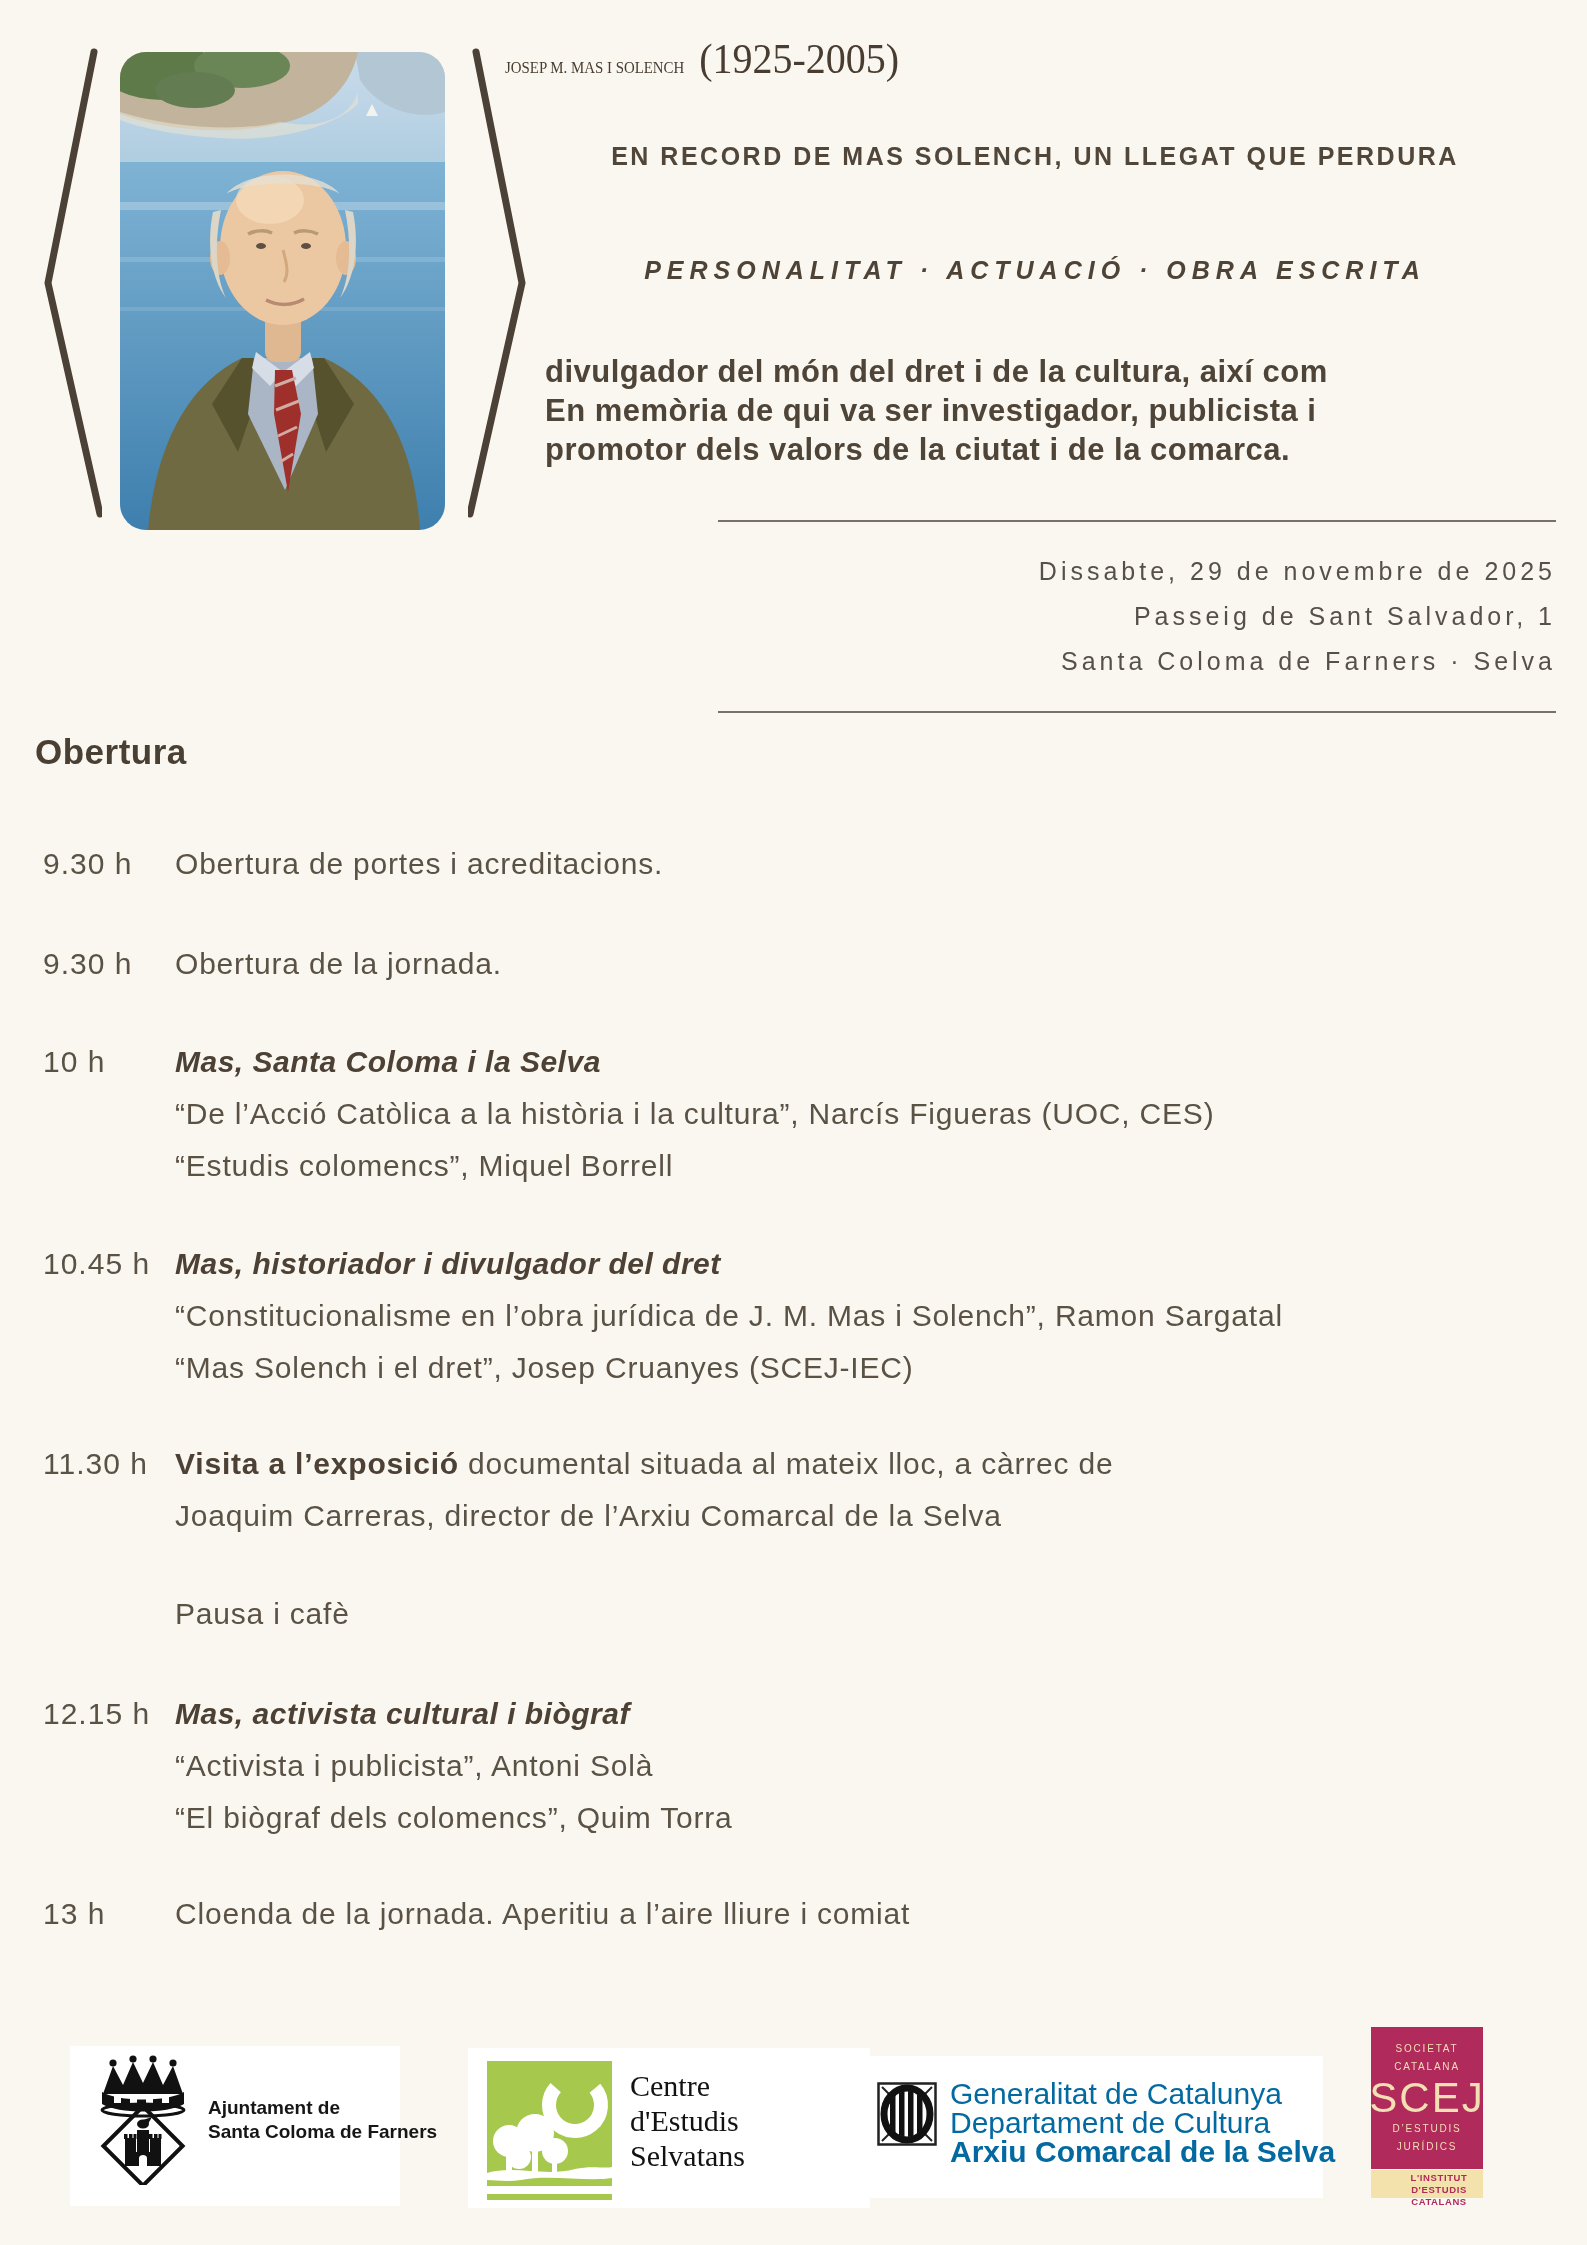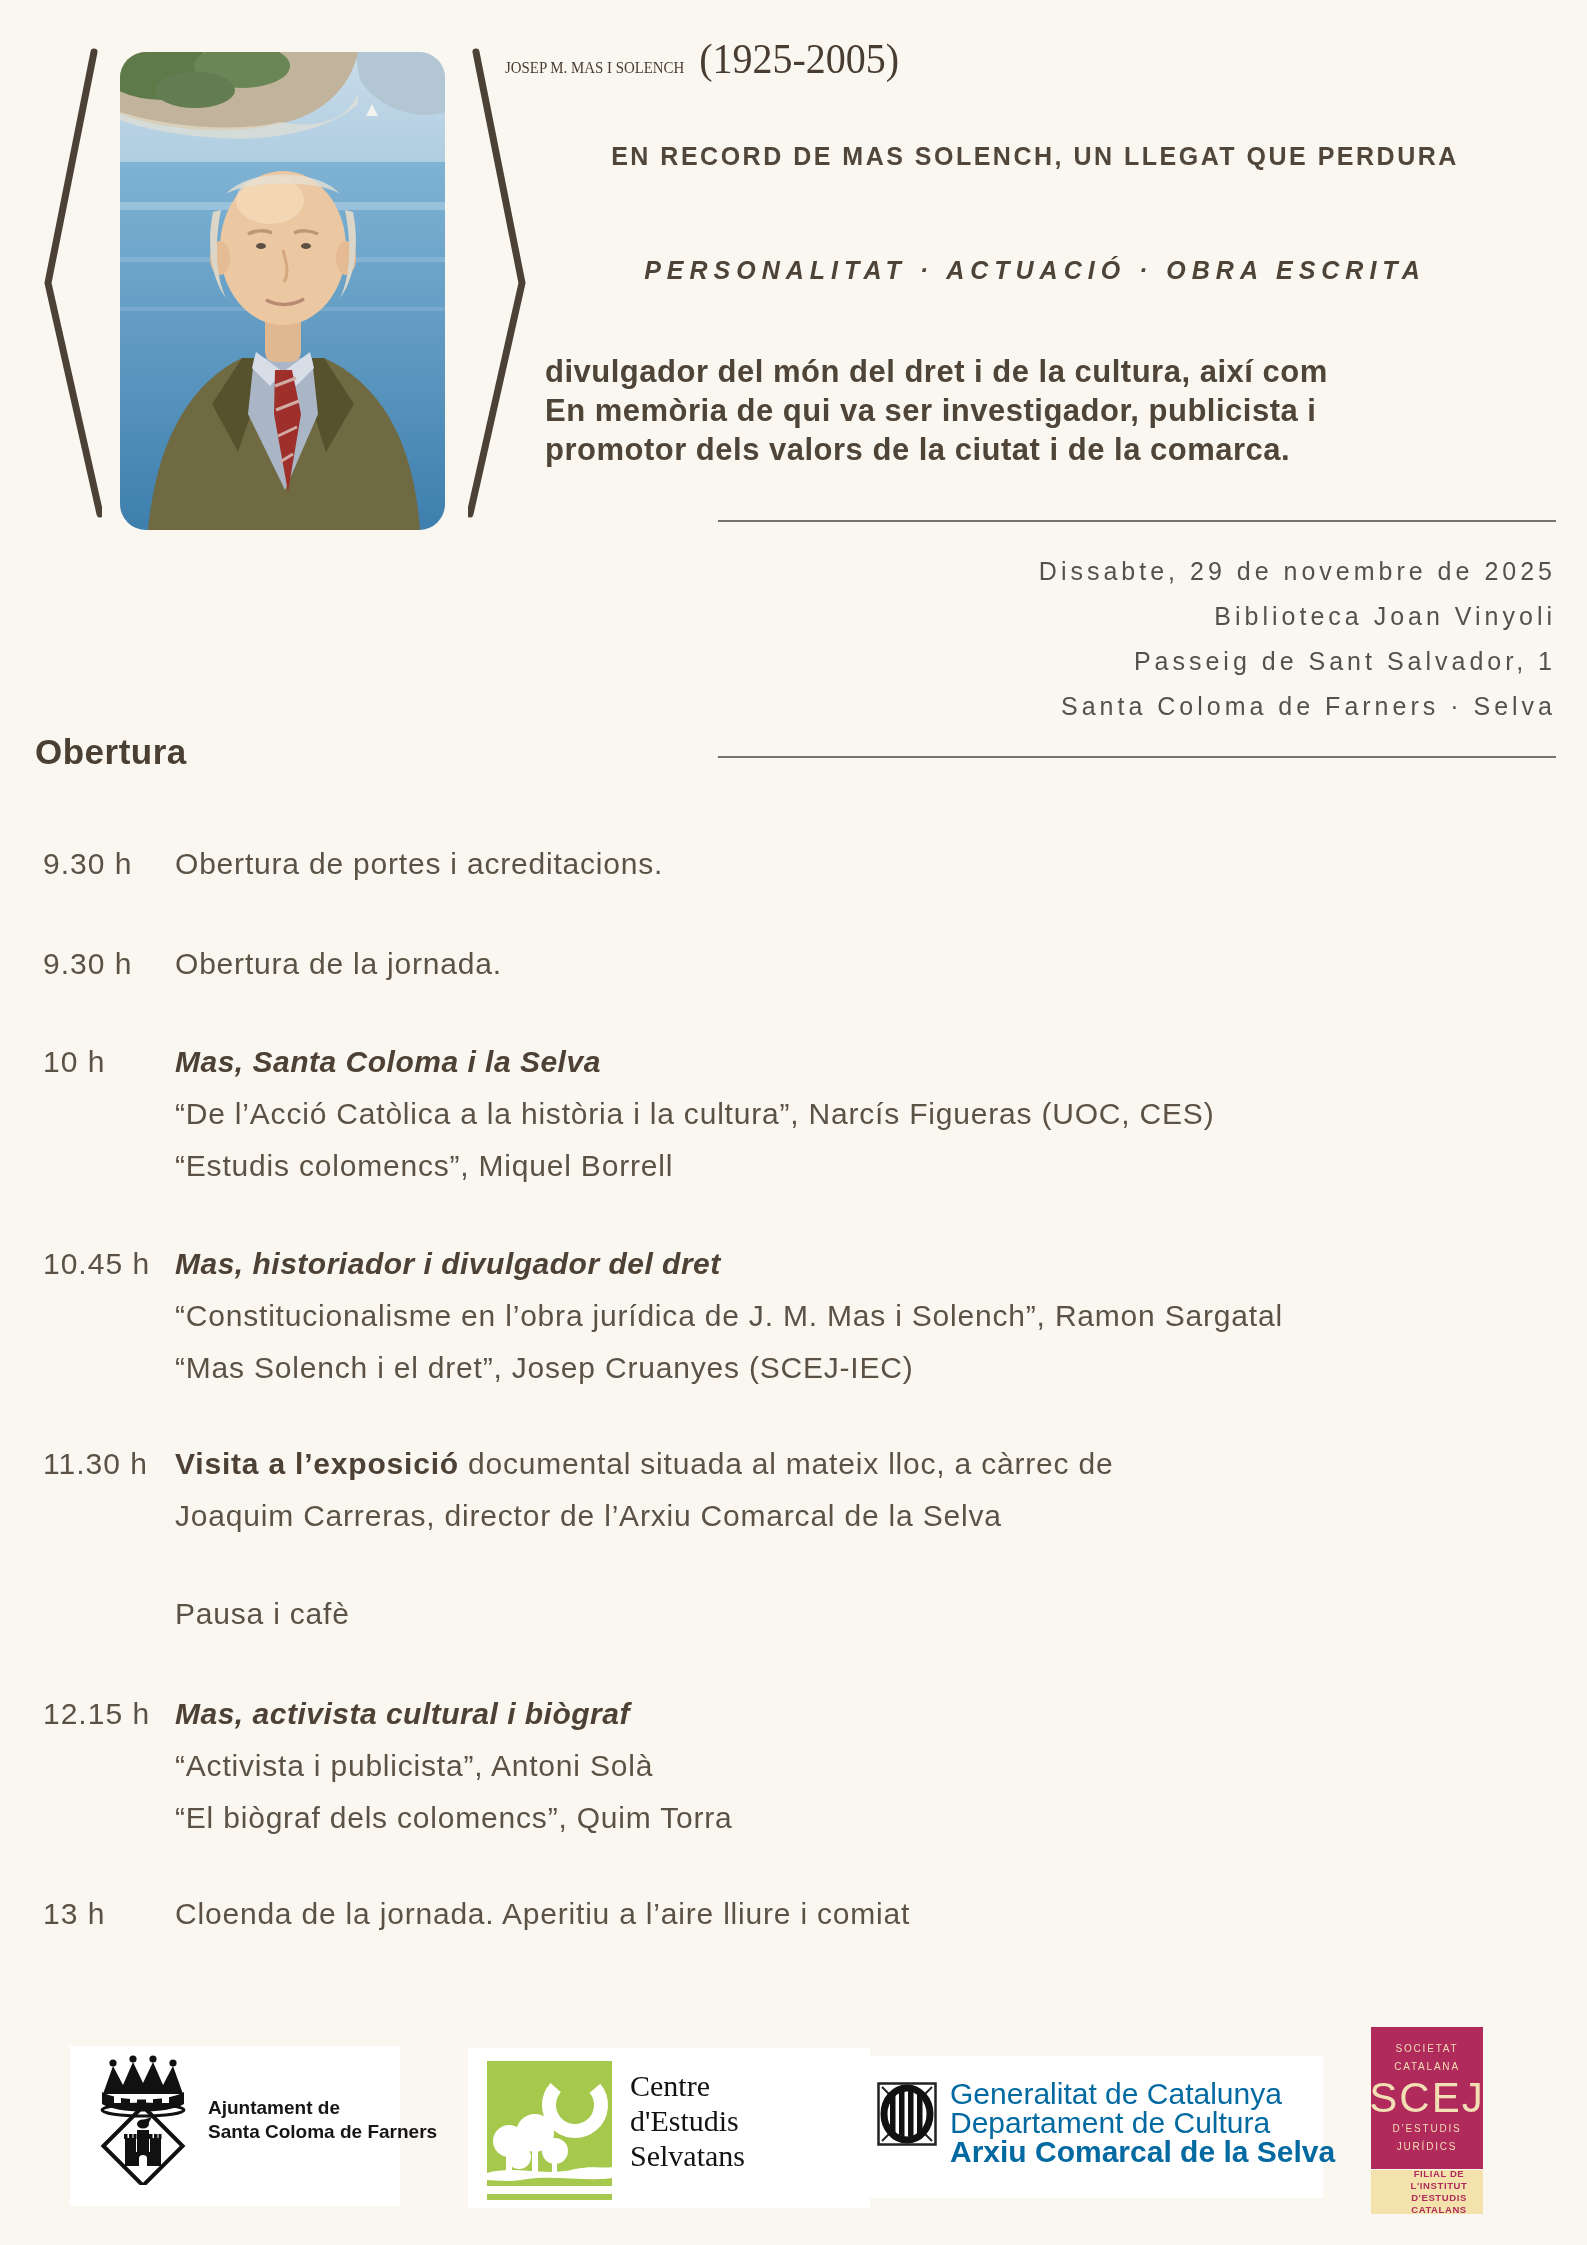--- a/index.html
+++ b/index.html
@@ -81,21 +81,21 @@
   .gencat-text .bold{font-weight:bold;}
   .scej{position:absolute;left:1371px;top:2027px;width:112px;}
   .scej-box{
     background:#b02a5c;color:#f2dfb4;height:142px;
     display:flex;flex-direction:column;align-items:center;justify-content:center;
     text-align:center;
   }
   .scej-small{font-size:10px;letter-spacing:1.8px;line-height:18px;}
   .scej-big{font-size:42px;line-height:44px;letter-spacing:2px;font-weight:normal;}
   .scej-strip{
-    background:#f4e2ac;color:#b02a5c;height:44px;margin-top:1px;
+    background:#f4e2ac;color:#b02a5c;height:28px;margin-top:1px;
     display:flex;flex-direction:column;align-items:center;justify-content:center;
     font-size:9.5px;font-weight:bold;letter-spacing:.6px;line-height:12px;text-align:center;padding-left:24px;
   }
 </style>
 </head>
 <body>
 
 <div class="bracket" style="left:42px;">
   <svg viewBox="0 0 60 470">
       <polyline points="52,4 6,235 58,466" fill="none" stroke="#4b4136" stroke-width="7" stroke-linecap="round" stroke-linejoin="round"></polyline>
@@ -173,21 +173,20 @@
 <div class="tagline">PERSONALITAT · ACTUACIÓ · OBRA ESCRITA</div>
 
 <div class="intro">
   <div>divulgador del món del dret i de la cultura, així com</div>
   <div>En memòria de qui va ser investigador, publicista i</div>
   <div>promotor dels valors de la ciutat i de la comarca.</div>
 </div>
 
 <div class="date-block">
   <div>Dissabte, 29 de novembre de 2025</div>
-  <div>Biblioteca Joan Vinyoli</div>
   <div>Passeig de Sant Salvador, 1</div>
   <div>Santa Coloma de Farners · Selva</div>
 </div>
 
 <div class="prog-heading">Obertura</div>
 
 <div class="prow" style="top:838px;">
   <div class="ptime">9.30 h</div>
   <div class="pdesc">Obertura de portes i acreditacions.</div>
 </div>

